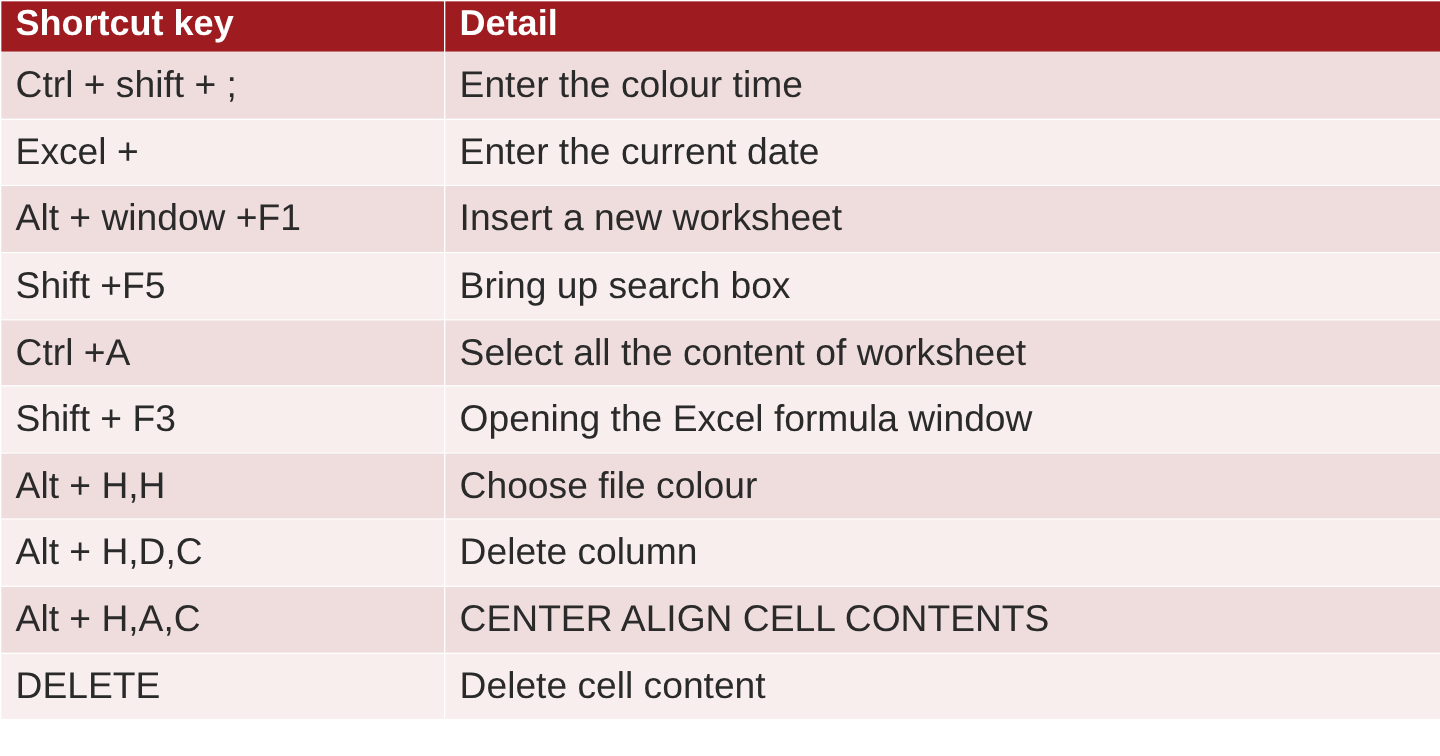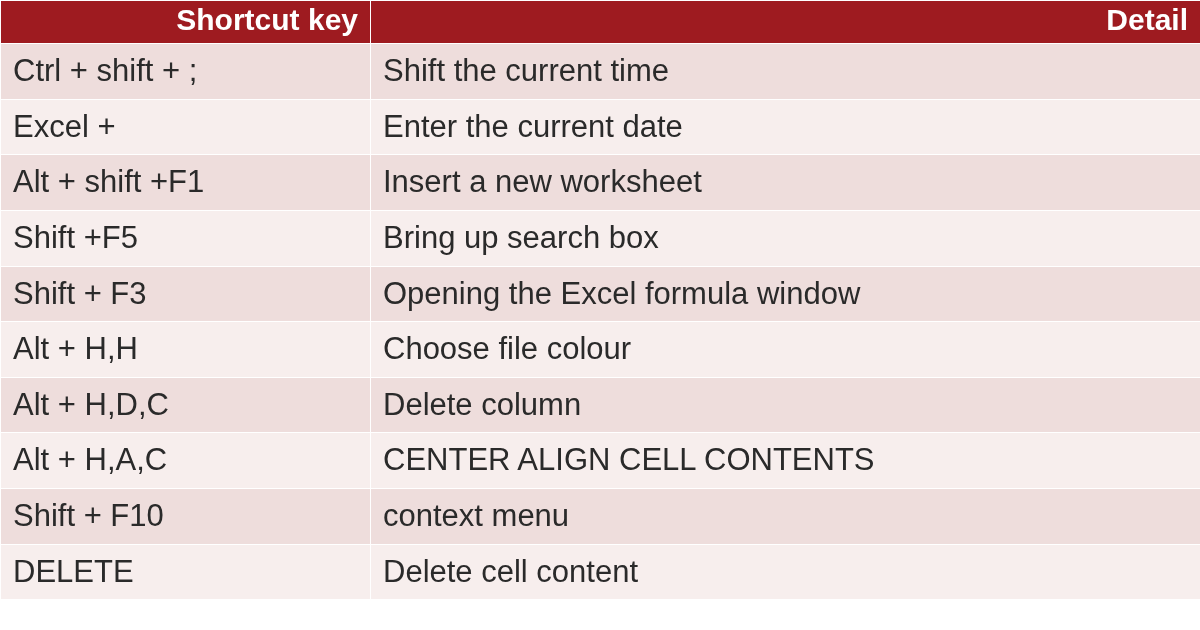--- a/index.html
+++ b/index.html
@@ -25,21 +25,21 @@
     col.col-detail {
       width: 830px;
     }
     thead tr {
       background: #9e1b20;
     }
     th {
       color: #ffffff;
       font-weight: bold;
       font-size: 30px;
-      text-align: right;
+      text-align: left;
       padding: 4px 12px 8px 12px;
       border: 1px solid #ffffff;
       line-height: 1;
       vertical-align: top;
     }
     tbody tr:nth-child(odd) {
       background: #eedddc;
     }
     tbody tr:nth-child(even) {
       background: #f7eeed;
@@ -63,52 +63,52 @@
   </colgroup>
   <thead>
     <tr>
       <th>Shortcut key</th>
       <th>Detail</th>
     </tr>
   </thead>
   <tbody>
     <tr>
       <td>Ctrl + shift + ;</td>
-      <td>Shift the current time</td>
+      <td>Enter the colour time</td>
     </tr>
     <tr>
       <td>Excel +</td>
       <td>Enter the current date</td>
     </tr>
     <tr>
-      <td>Alt + shift +F1</td>
+      <td>Alt + window +F1</td>
       <td>Insert  a new worksheet</td>
     </tr>
     <tr>
       <td>Shift +F5</td>
       <td>Bring up search box</td>
+    </tr>
+    <tr>
+      <td>Ctrl +A</td>
+      <td>Select all  the content of worksheet</td>
     </tr>
     <tr>
       <td>Shift + F3</td>
       <td> Opening  the  Excel formula window</td>
     </tr>
     <tr>
       <td>Alt + H,H</td>
       <td>Choose file colour</td>
     </tr>
     <tr>
       <td>Alt + H,D,C</td>
       <td>Delete column</td>
     </tr>
     <tr>
       <td>Alt + H,A,C</td>
       <td>CENTER ALIGN CELL CONTENTS</td>
     </tr>
     <tr>
-      <td>Shift + F10</td>
-      <td> context menu</td>
-    </tr>
-    <tr>
       <td>DELETE</td>
       <td>Delete cell content</td>
     </tr>
   </tbody>
 </table>
 
 </body></html>

